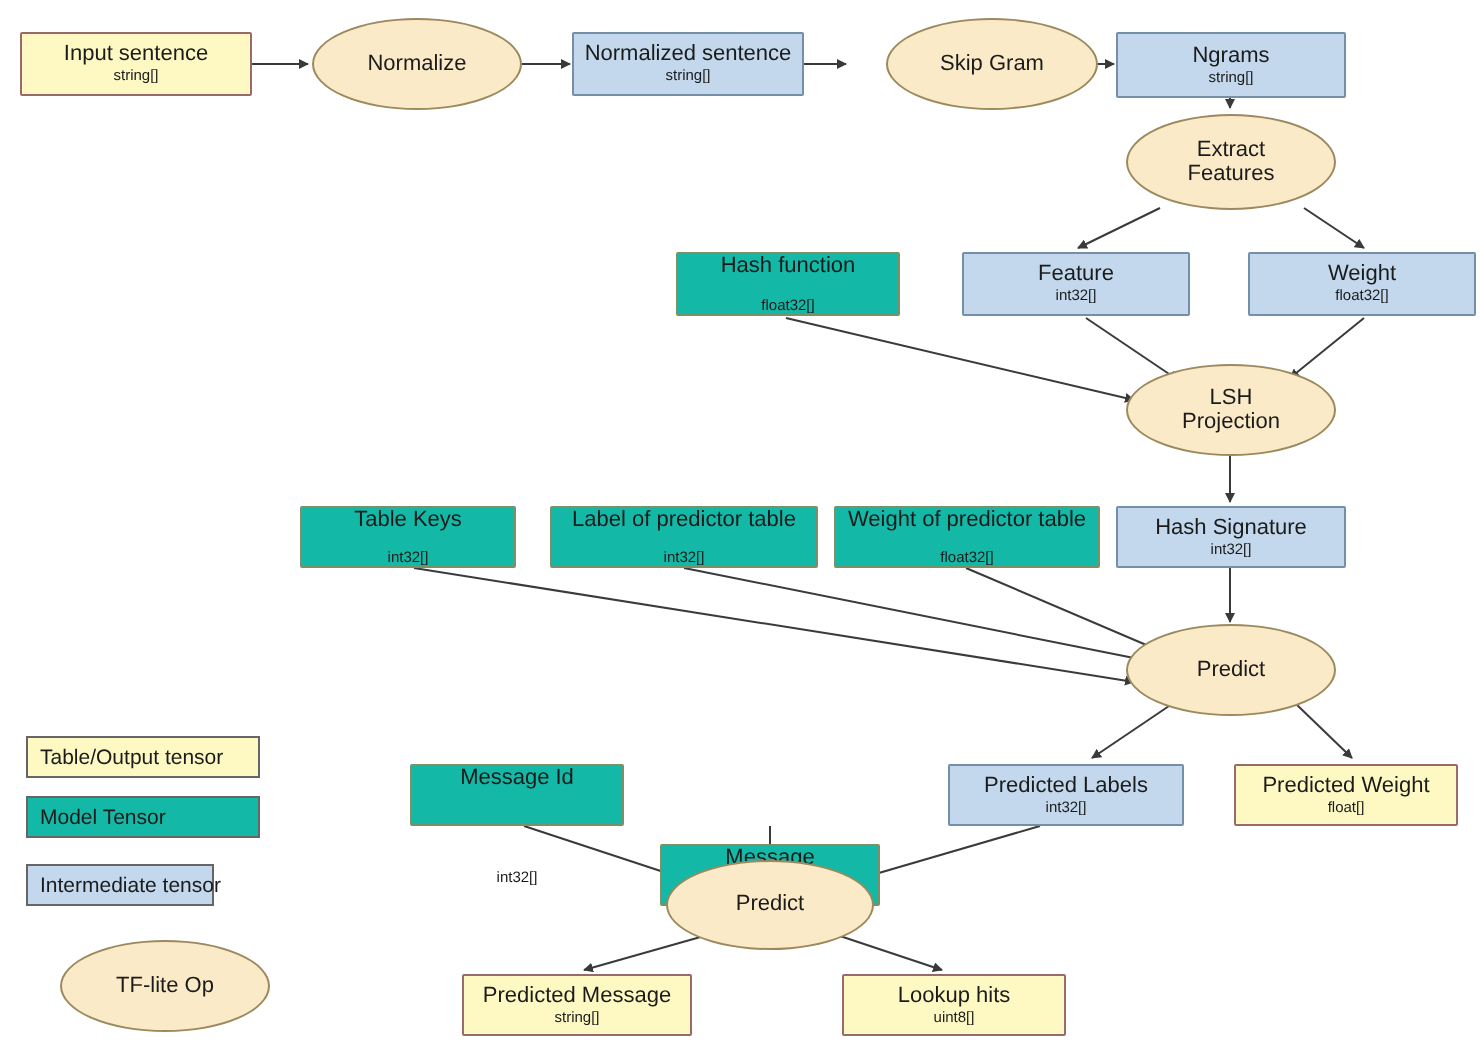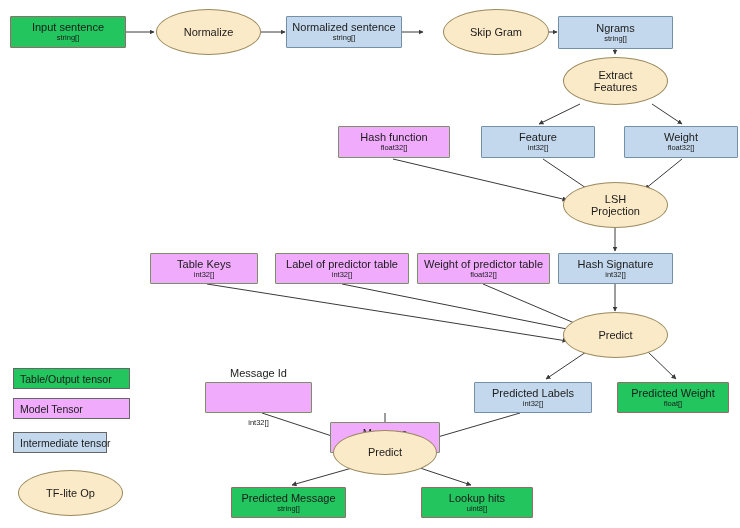--- a/index.html
+++ b/index.html
@@ -36,22 +36,22 @@
     line-height: 1.12;
   }
   .node-box {
     border: 1px solid #666666;
     border-radius: 1px;
   }
   .node-ellipse {
     border: 1px solid #65625a;
     border-radius: 50%;
   }
-  .fill-pink   { background: #22c55e; border-color: #9a6a6a; }
-  .fill-green  { background: #f0abfc; border-color: #7a9168; }
+  .fill-pink   { background: #fef9c3; border-color: #9a6a6a; }
+  .fill-green  { background: #14b8a6; border-color: #7a9168; justify-content: space-between; }
   .fill-blue   { background: #c3d8ec; border-color: #7490a9; }
   .fill-yellow { background: #fbeac8; border-color: #9a8a5e; }
   .node-title {
     font-size: 11px;
     color: #1b1b1b;
     white-space: nowrap;
   }
   .node-type {
     font-size: 7.5px;
     color: #1b1b1b;
@@ -236,17 +236,17 @@
   </div>
 
   <div class="legend-item fill-green" style="left:13px; top:398px; width:117px; height:21px;">
     <span class="legend-label">Model Tensor</span>
   </div>
 
   <div class="legend-item fill-blue" style="left:13px; top:432px; width:94px; height:21px;align-items:center;">
     <span class="legend-label">Intermediate tensor</span>
   </div>
 
-  <div class="legend-ellipse fill-yellow node-ellipse" style="left:18px; top:470px; width:105px; height:46px;">
+  <div class="legend-ellipse fill-yellow node-ellipse" style="left:30px; top:470px; width:105px; height:46px;">
     <span class="legend-label">TF-lite Op</span>
   </div>
 
 </div>
 
 </body></html>

